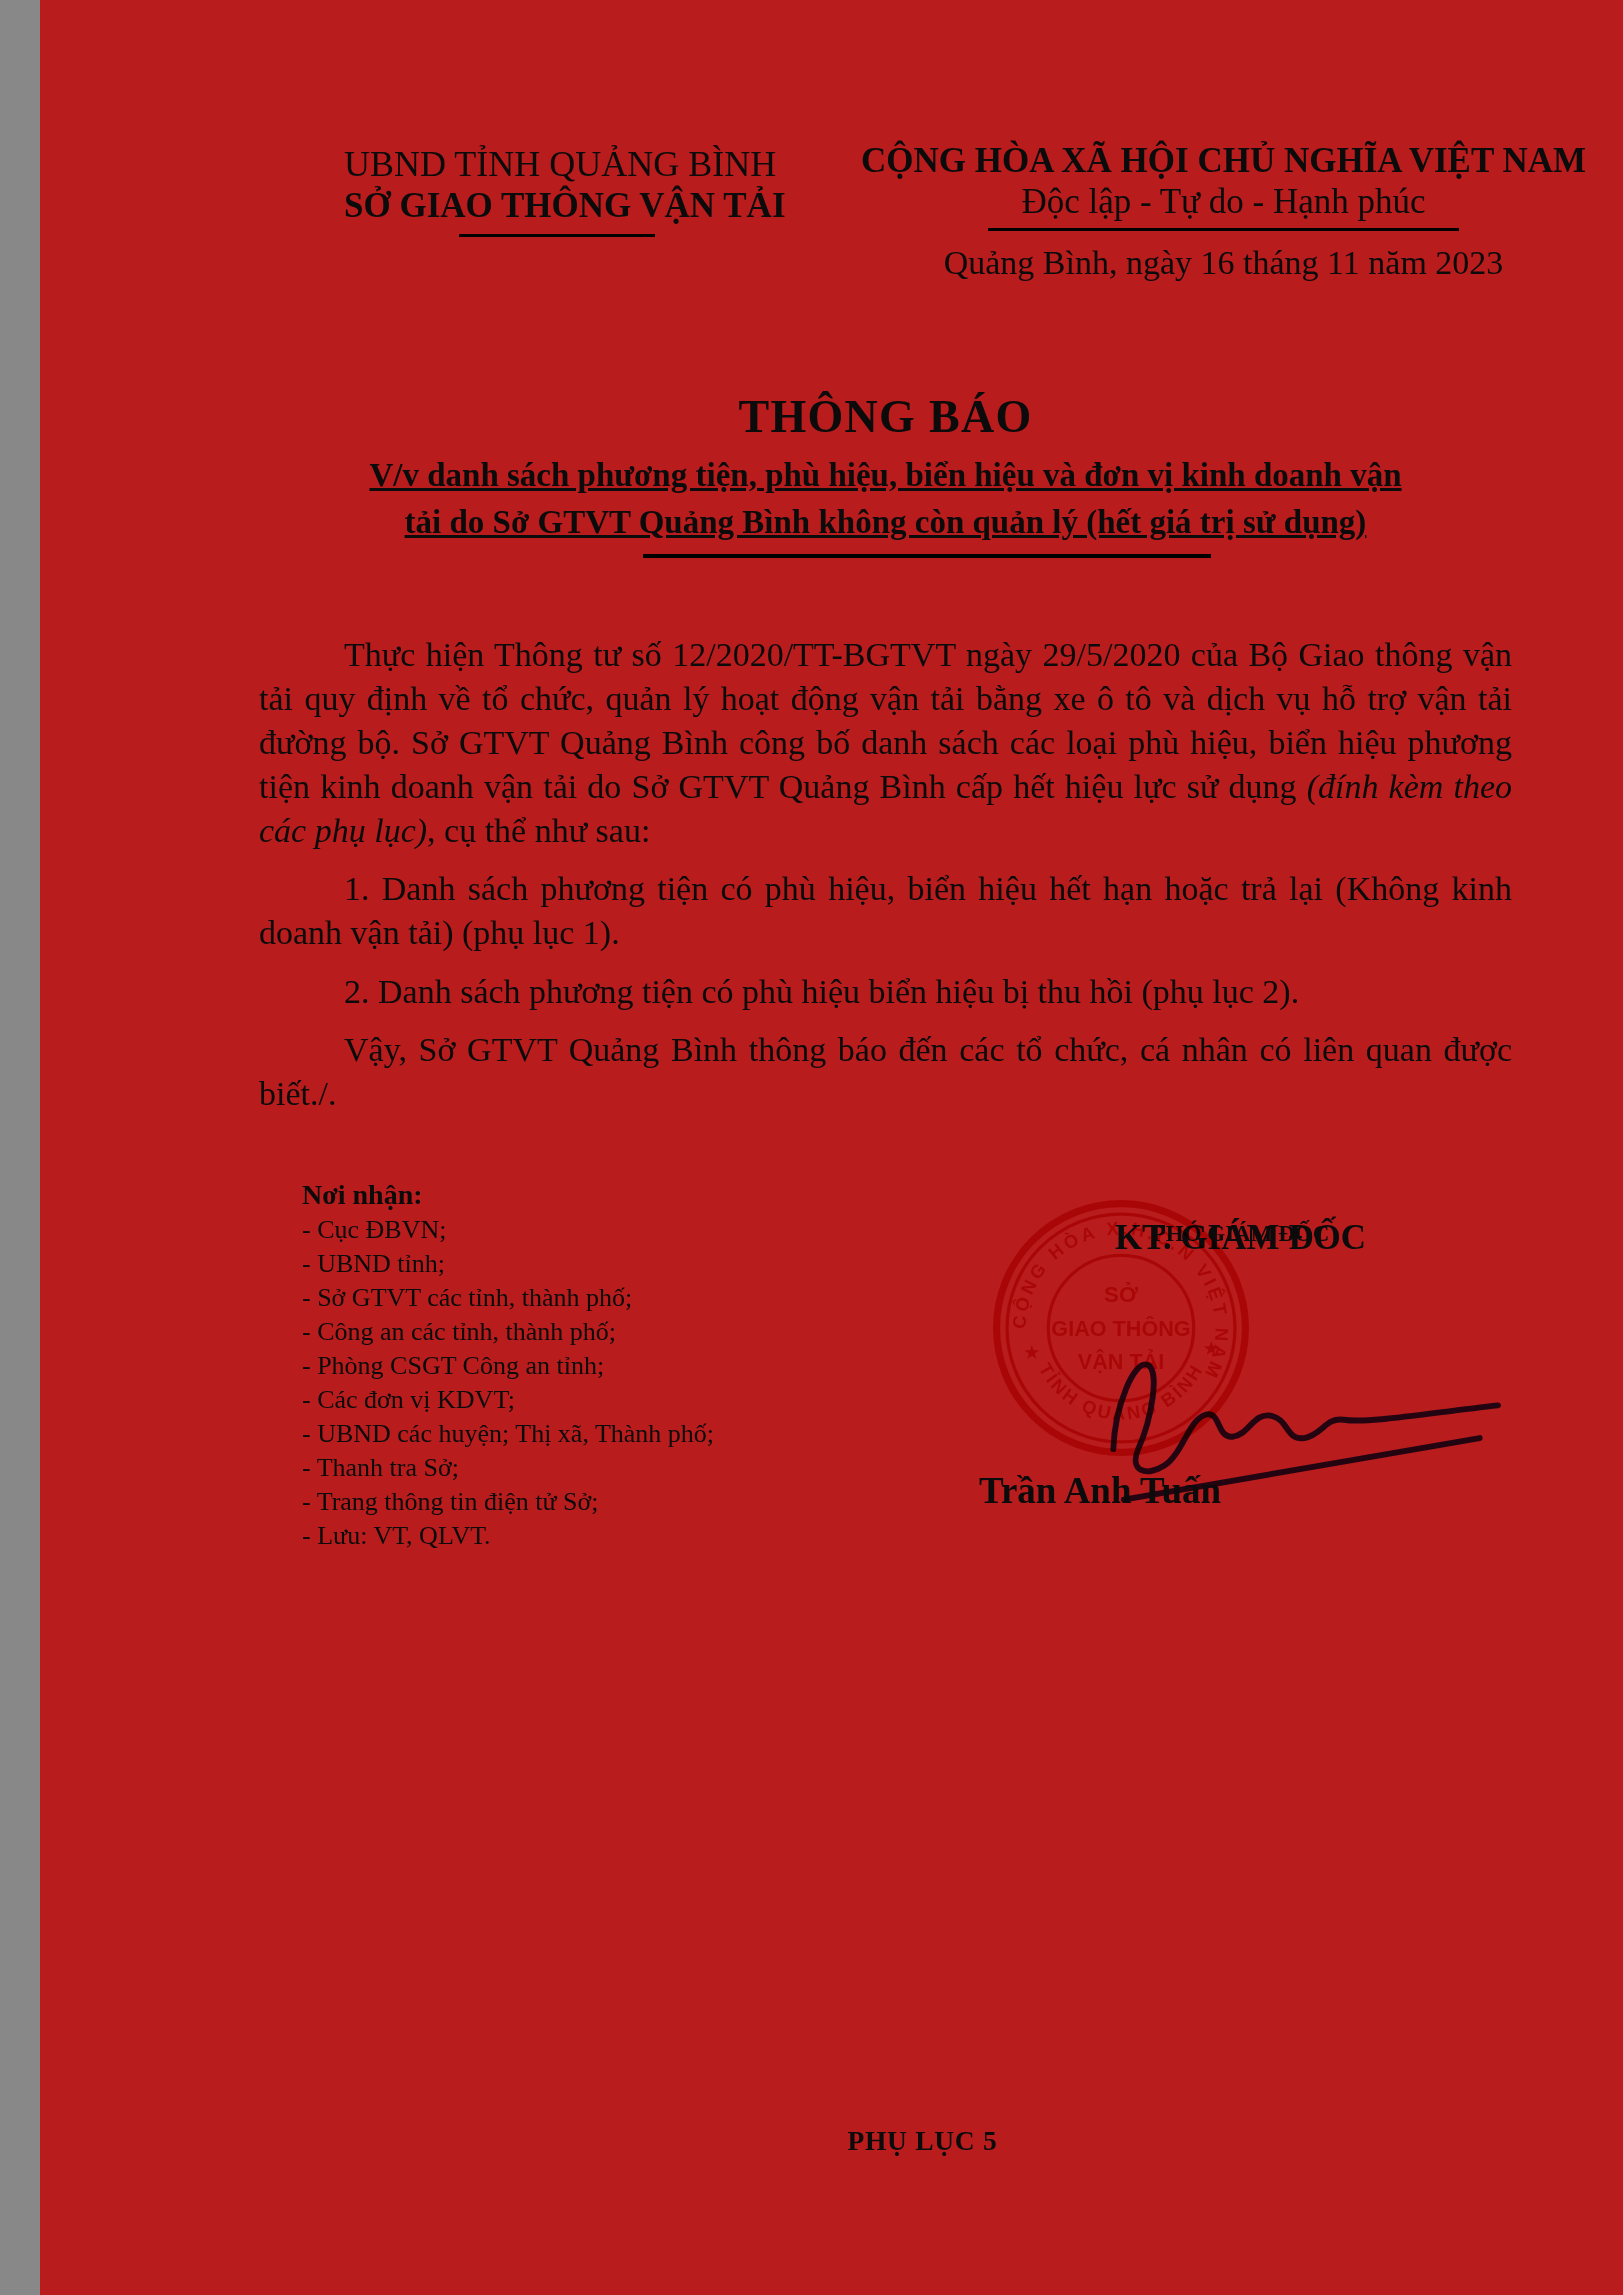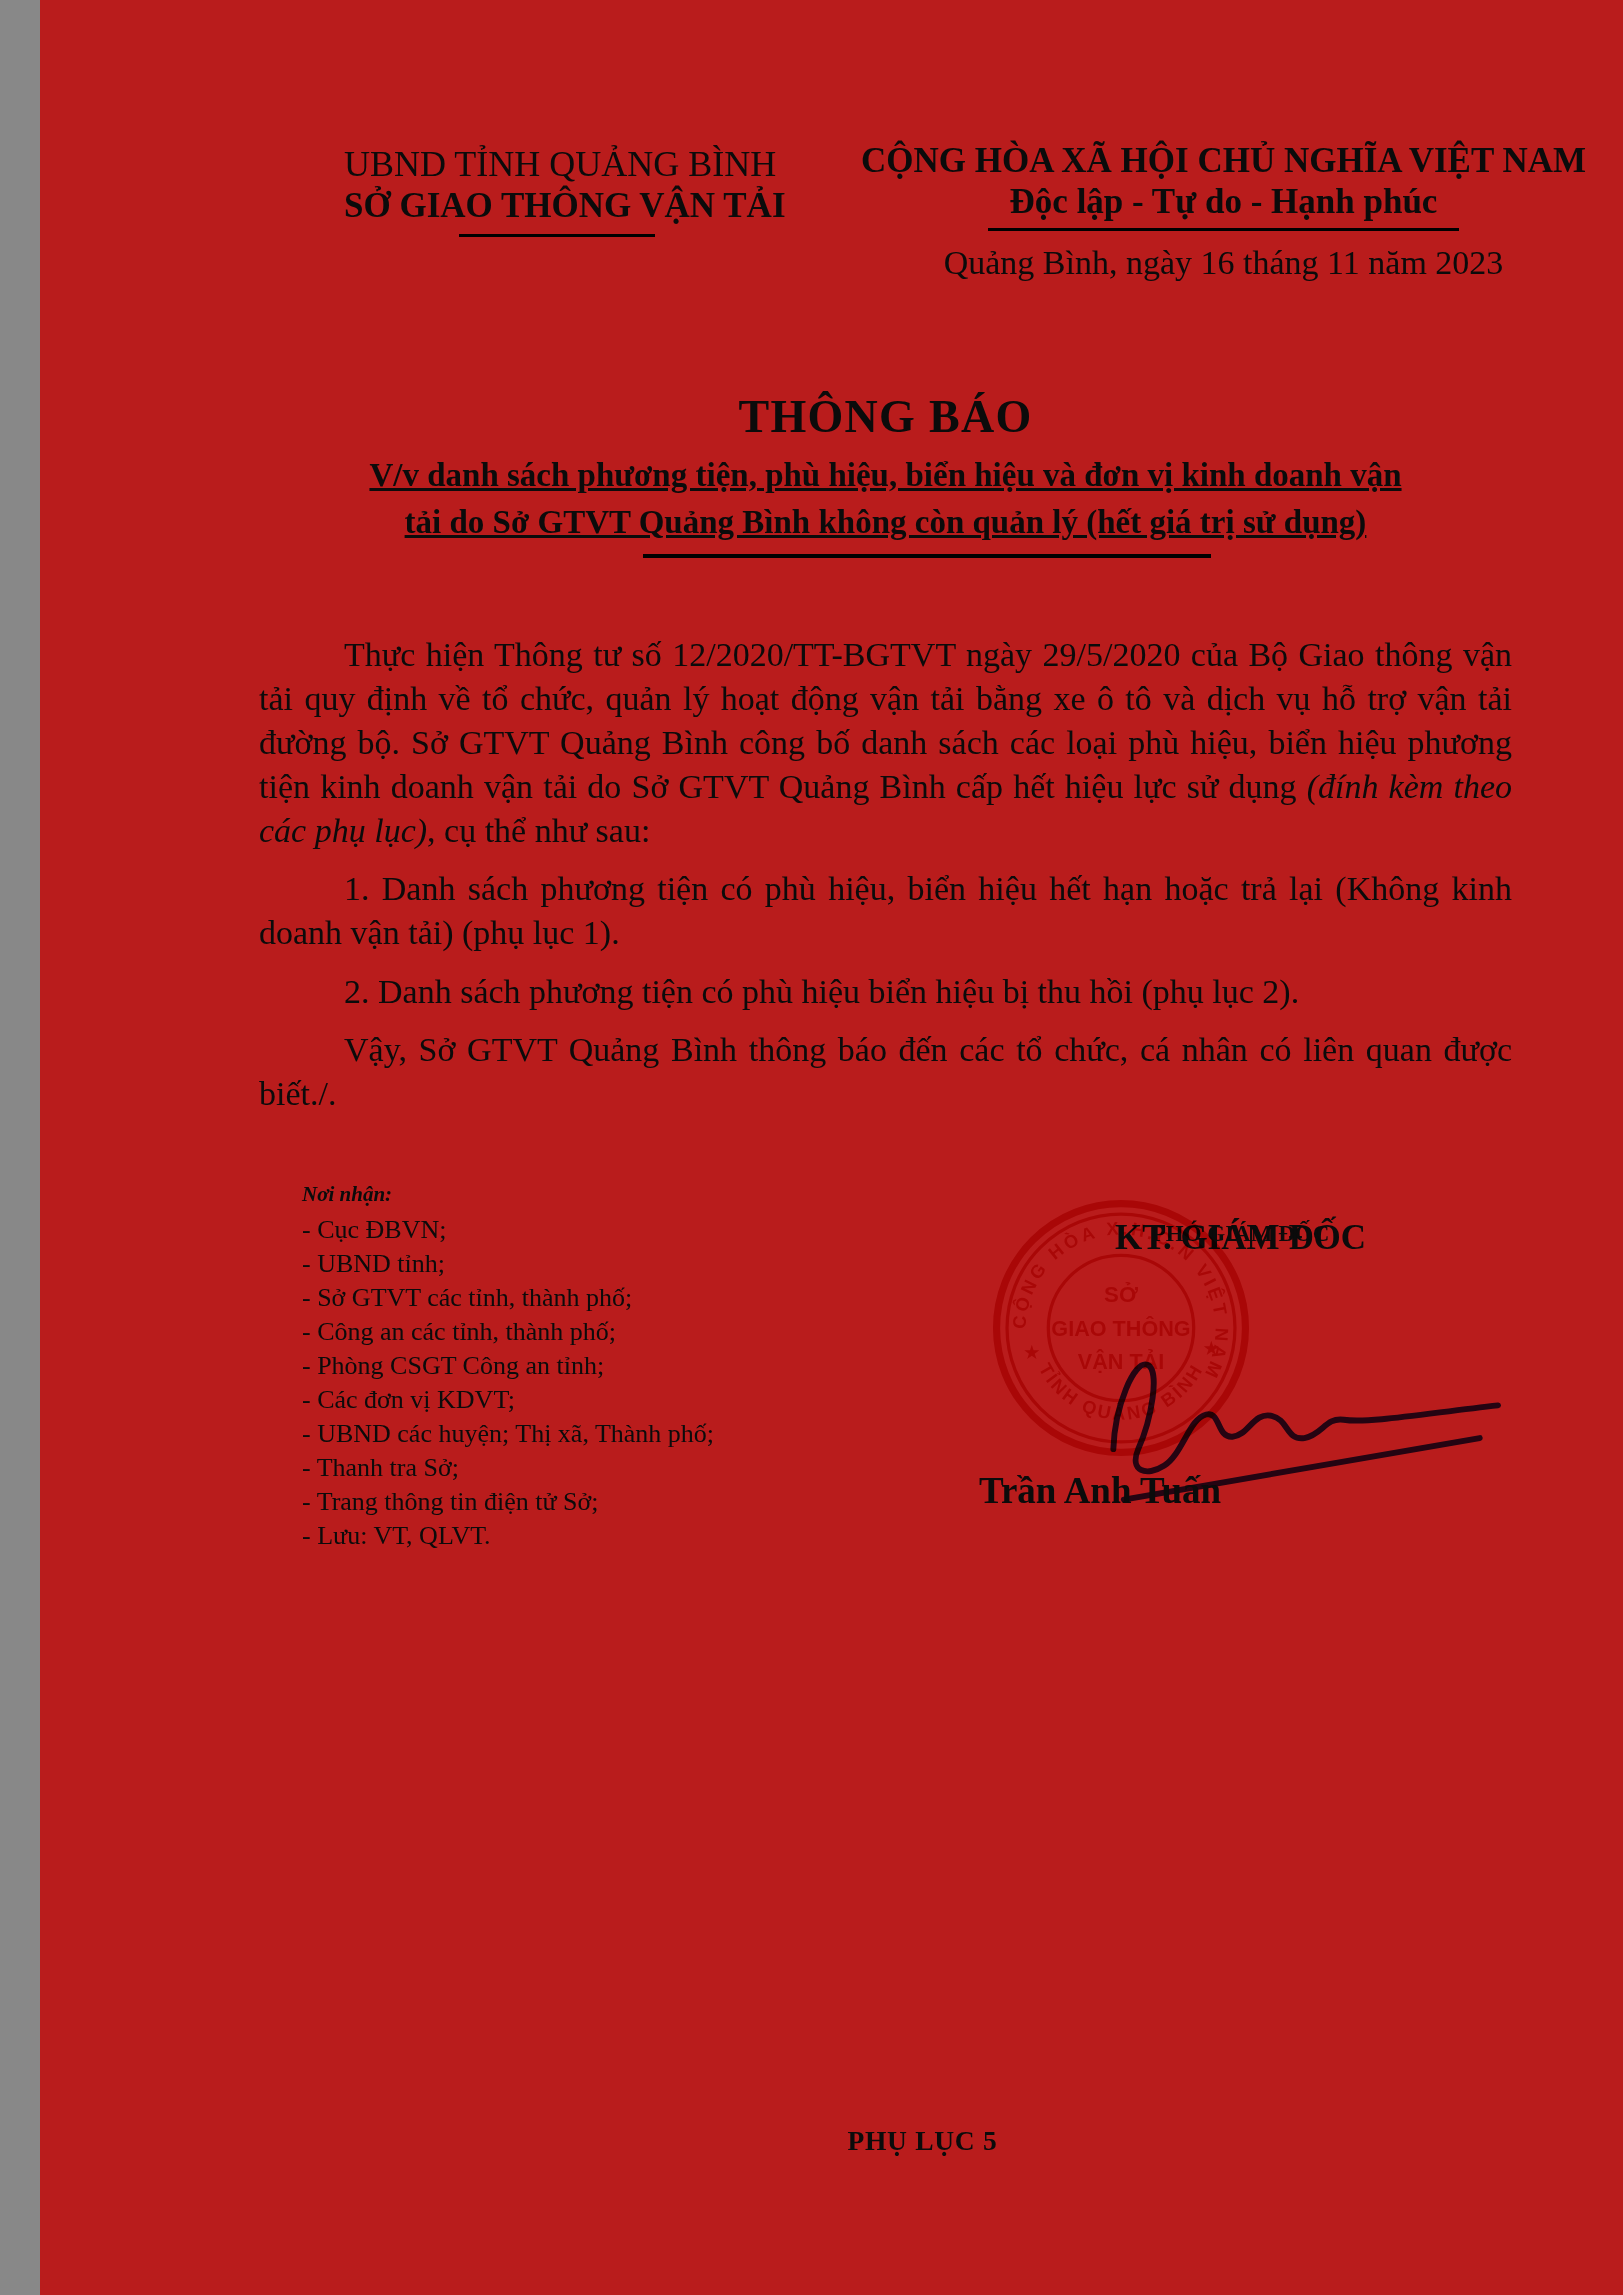--- a/index.html
+++ b/index.html
@@ -17,38 +17,38 @@
 
   
   .header-left{left:304px;top:144px;width:425px;text-align:center;}
   .hl1{font-size:36px;line-height:41px;white-space:nowrap;}
   .hl2{font-size:35px;line-height:41px;font-weight:bold;white-space:nowrap;}
   .rule-left{width:196px;height:3.3px;background:#000;margin:7.9px auto 0;}
   .doc-no{font-size:34px;margin-top:14.4px;white-space:nowrap;}
 
   .header-right{left:814px;top:140px;width:739px;text-align:center;}
   .hr1{font-size:35px;line-height:41px;font-weight:bold;white-space:nowrap;}
-  .hr2{font-size:35px;line-height:42px;font-weight:bold;white-space:nowrap;}
+  .hr2{font-size:35px;line-height:42px;font-weight:normal;white-space:nowrap;}
   .rule-right{width:471px;height:3.3px;background:#000;margin:5.2px auto 0;}
   .date-line{font-size:34px;margin-top:13px;white-space:nowrap;}
 
   
   .title-block{left:219px;top:390px;width:1253px;text-align:center;}
   .doc-title{font-size:46px;font-weight:bold;line-height:54px;letter-spacing:1.3px;margin:0;}
   .doc-subject{font-size:33px;font-weight:bold;line-height:47px;margin-top:7.9px;text-decoration:underline;}
   .title-rule{width:568px;height:3.9px;background:#000;margin:7.9px auto 0;transform:translateX(41px);}
 
   
   .body-text{left:219px;top:633px;width:1253px;font-size:34px;line-height:44px;text-align:justify;}
   .body-text p{margin:0;text-indent:85px;}
   .body-text p + p{margin-top:14.4px;}
 
   
   .recipients{left:262px;top:1176px;width:589px;}
-  .recip-label{font-size:21px;font-weight:bold;font-style:italic;line-height:37px;}
+  .recip-label{font-size:28px;font-weight:bold;line-height:37px;}
   .recip-list{list-style:none;margin:0;padding:0;font-size:26px;line-height:34px;}
 
   
   .kt-line{left:939px;top:1218px;width:523px;text-align:center;font-size:35px;font-weight:bold;white-space:nowrap;}
   .pho-line{left:939px;top:1221px;width:523px;text-align:center;font-size:23px;font-weight:bold;white-space:nowrap;}
   .signer-name{left:939px;top:1469px;width:523px;text-align:left;font-size:37px;font-weight:bold;white-space:nowrap;}
 
   .stamp-wrap{left:950px;top:1197px;width:262px;height:262px;mix-blend-mode:multiply;opacity:.95;}
   .sig-wrap{left:1021px;top:1328px;width:458px;height:190px;mix-blend-mode:multiply;}
 

